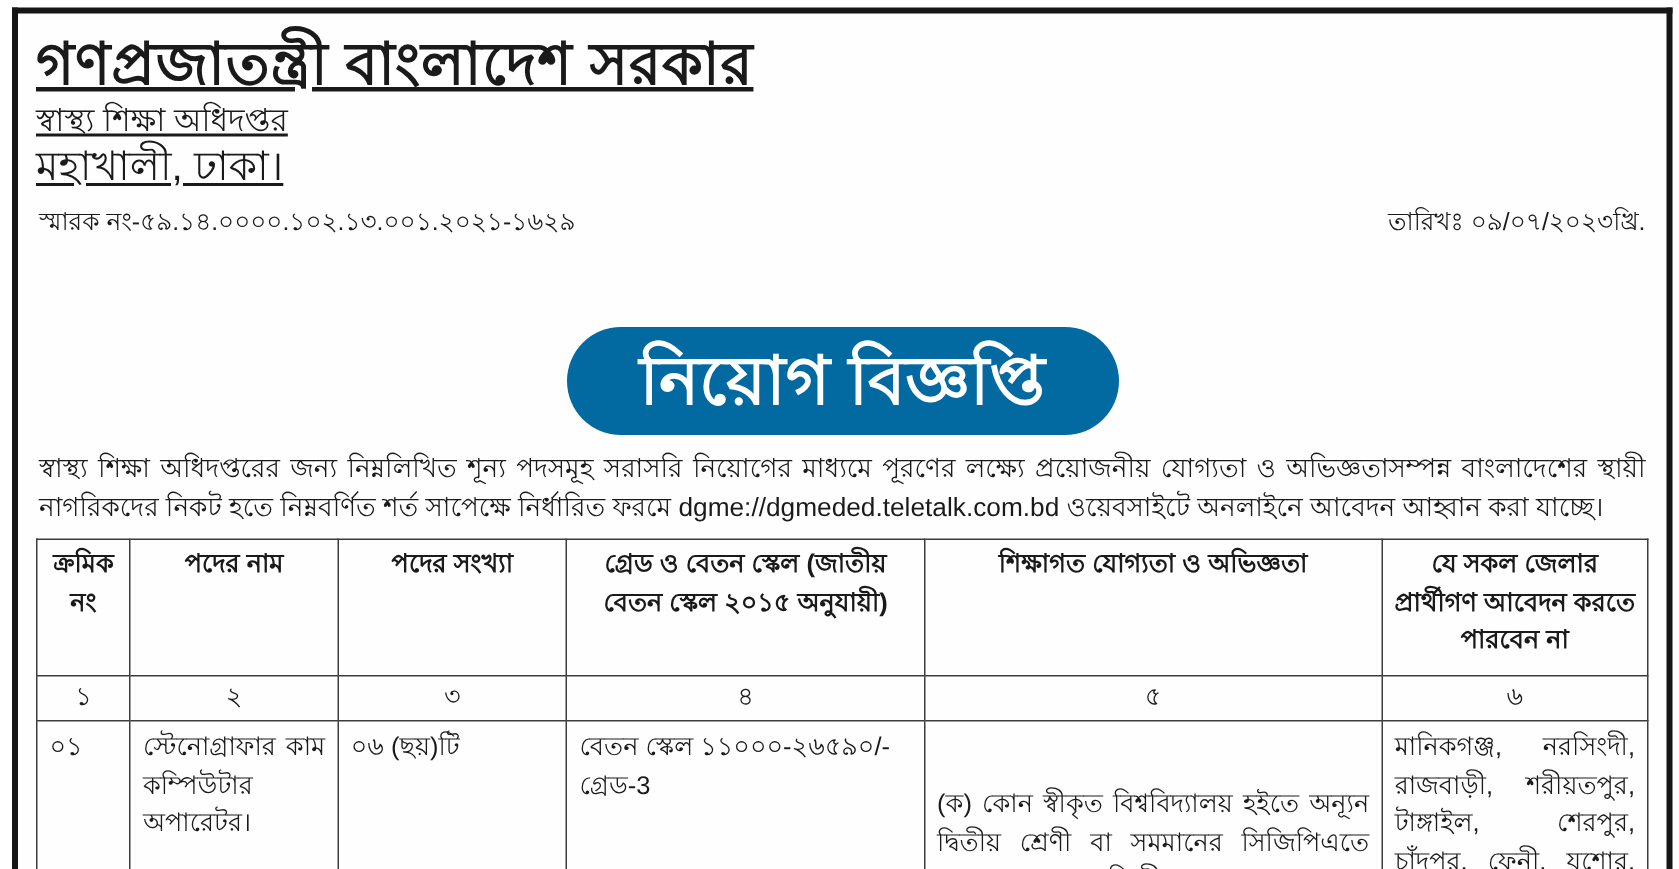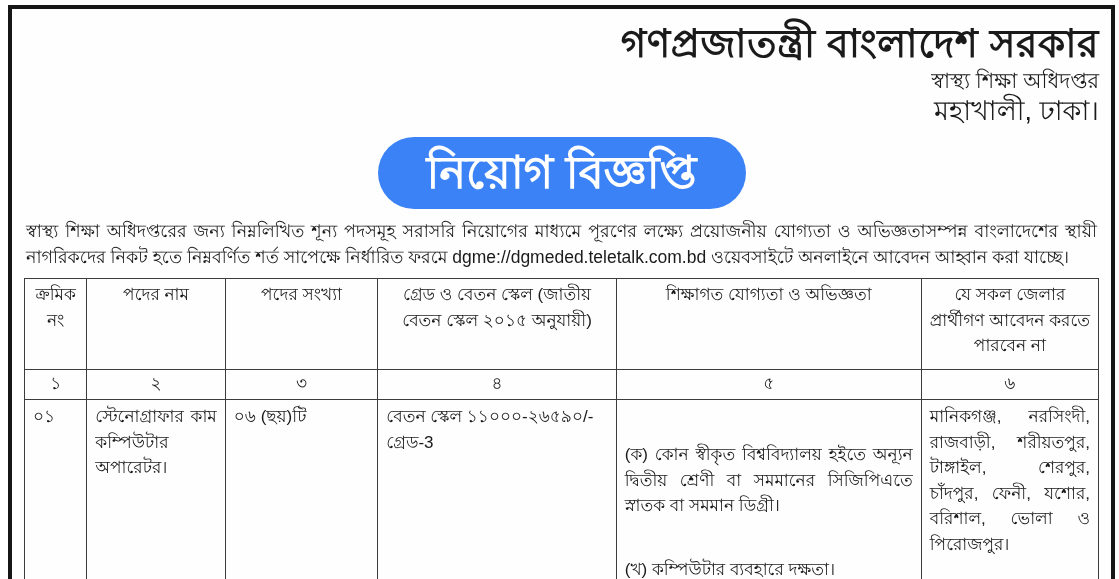--- a/index.html
+++ b/index.html
@@ -12,21 +12,21 @@
   }
   .doc-frame {
     position: absolute;
     left: 8px; top: 5px;
     width: 1107px; height: 700px;
     border: 4px solid #161616;
     border-bottom: none;
     background: #fefefe;
     padding: 12px 12px 0 12px;
   }
-  .doc-header { text-align: right; line-height: 1.18; }
+  .doc-header { text-align: left; line-height: 1.18; text-decoration: underline; }
   .gov-title { font-size: 39px; font-weight: bold; letter-spacing: 0.5px; }
   .sub-title { font-size: 21px; font-weight: normal; margin-top: 2px; }
   .addr-line { font-size: 27px; margin-top: 2px; }
   .website   { font-family: "Liberation Serif", "DejaVu Serif", serif; font-size: 31px; margin-top: 2px; }
   .memo-row {
     display: flex; justify-content: space-between; align-items: baseline;
     font-size: 16.5px; margin-top: 7px; padding: 0 2px;
   }
   .badge-wrap { text-align: center; margin: 9px 0 10px 0; }
   .badge {
@@ -46,41 +46,45 @@
     width: 100%;
     border-collapse: collapse;
     table-layout: fixed;
   }
   table.post-table th, table.post-table td {
     border: 1.5px solid #3c3c3c;
     vertical-align: top;
     font-size: 17px;
     line-height: 1.5;
   }
-  th.hdr { font-weight: normal; text-align: center; padding: 3px 6px 10px 6px; }
+  th.hdr { font-weight: bold; text-align: center; padding: 3px 6px 10px 6px; }
   td.num { text-align: center; font-size: 16px; padding: 1px 2px 3px 2px; }
   td.cell { padding: 4px 8px; height: 170px; }
   .justify { text-align: justify; }
   .qual-item { text-align: justify; margin-bottom: 1px; margin-top: 38px; }
   .serial { padding-left: 10px; }
 </style>
 </head>
 <body>
 
 <div class="doc-frame">
 
   <header class="doc-header">
     <div class="gov-title">গণপ্রজাতন্ত্রী বাংলাদেশ সরকার</div>
     <div class="sub-title">স্বাস্থ্য শিক্ষা অধিদপ্তর</div>
     <div class="addr-line">মহাখালী, ঢাকা।</div>
   </header>
 
+  <div class="memo-row">
+    <span>স্মারক নং-৫৯.১৪.০০০০.১০২.১৩.০০১.২০২১-১৬২৯</span>
+    <span>তারিখঃ ০৯/০৭/২০২৩খ্রি.</span>
+  </div>
 
   <div class="badge-wrap">
-    <div class="badge" style="background:#3b82f6; color:#ffffff;">নিয়োগ বিজ্ঞপ্তি</div>
+    <div class="badge" style="background:#0369a1; color:#ffffff;margin-top:47px;">নিয়োগ বিজ্ঞপ্তি</div>
   </div>
 
   <p class="intro">স্বাস্থ্য শিক্ষা অধিদপ্তরের জন্য নিম্নলিখিত শূন্য পদসমূহ সরাসরি নিয়োগের মাধ্যমে পূরণের লক্ষ্যে প্রয়োজনীয় যোগ্যতা ও অভিজ্ঞতাসম্পন্ন বাংলাদেশের স্থায়ী নাগরিকদের নিকট হতে নিম্নবর্ণিত শর্ত সাপেক্ষে নির্ধারিত ফরমে dgme://dgmeded.teletalk.com.bd ওয়েবসাইটে অনলাইনে আবেদন আহ্বান করা যাচ্ছে।</p>
 
   <table class="post-table">
     <colgroup>
       <col style="width:5.8%">
       <col style="width:12.9%">
       <col style="width:14.2%">
       <col style="width:22.2%">

